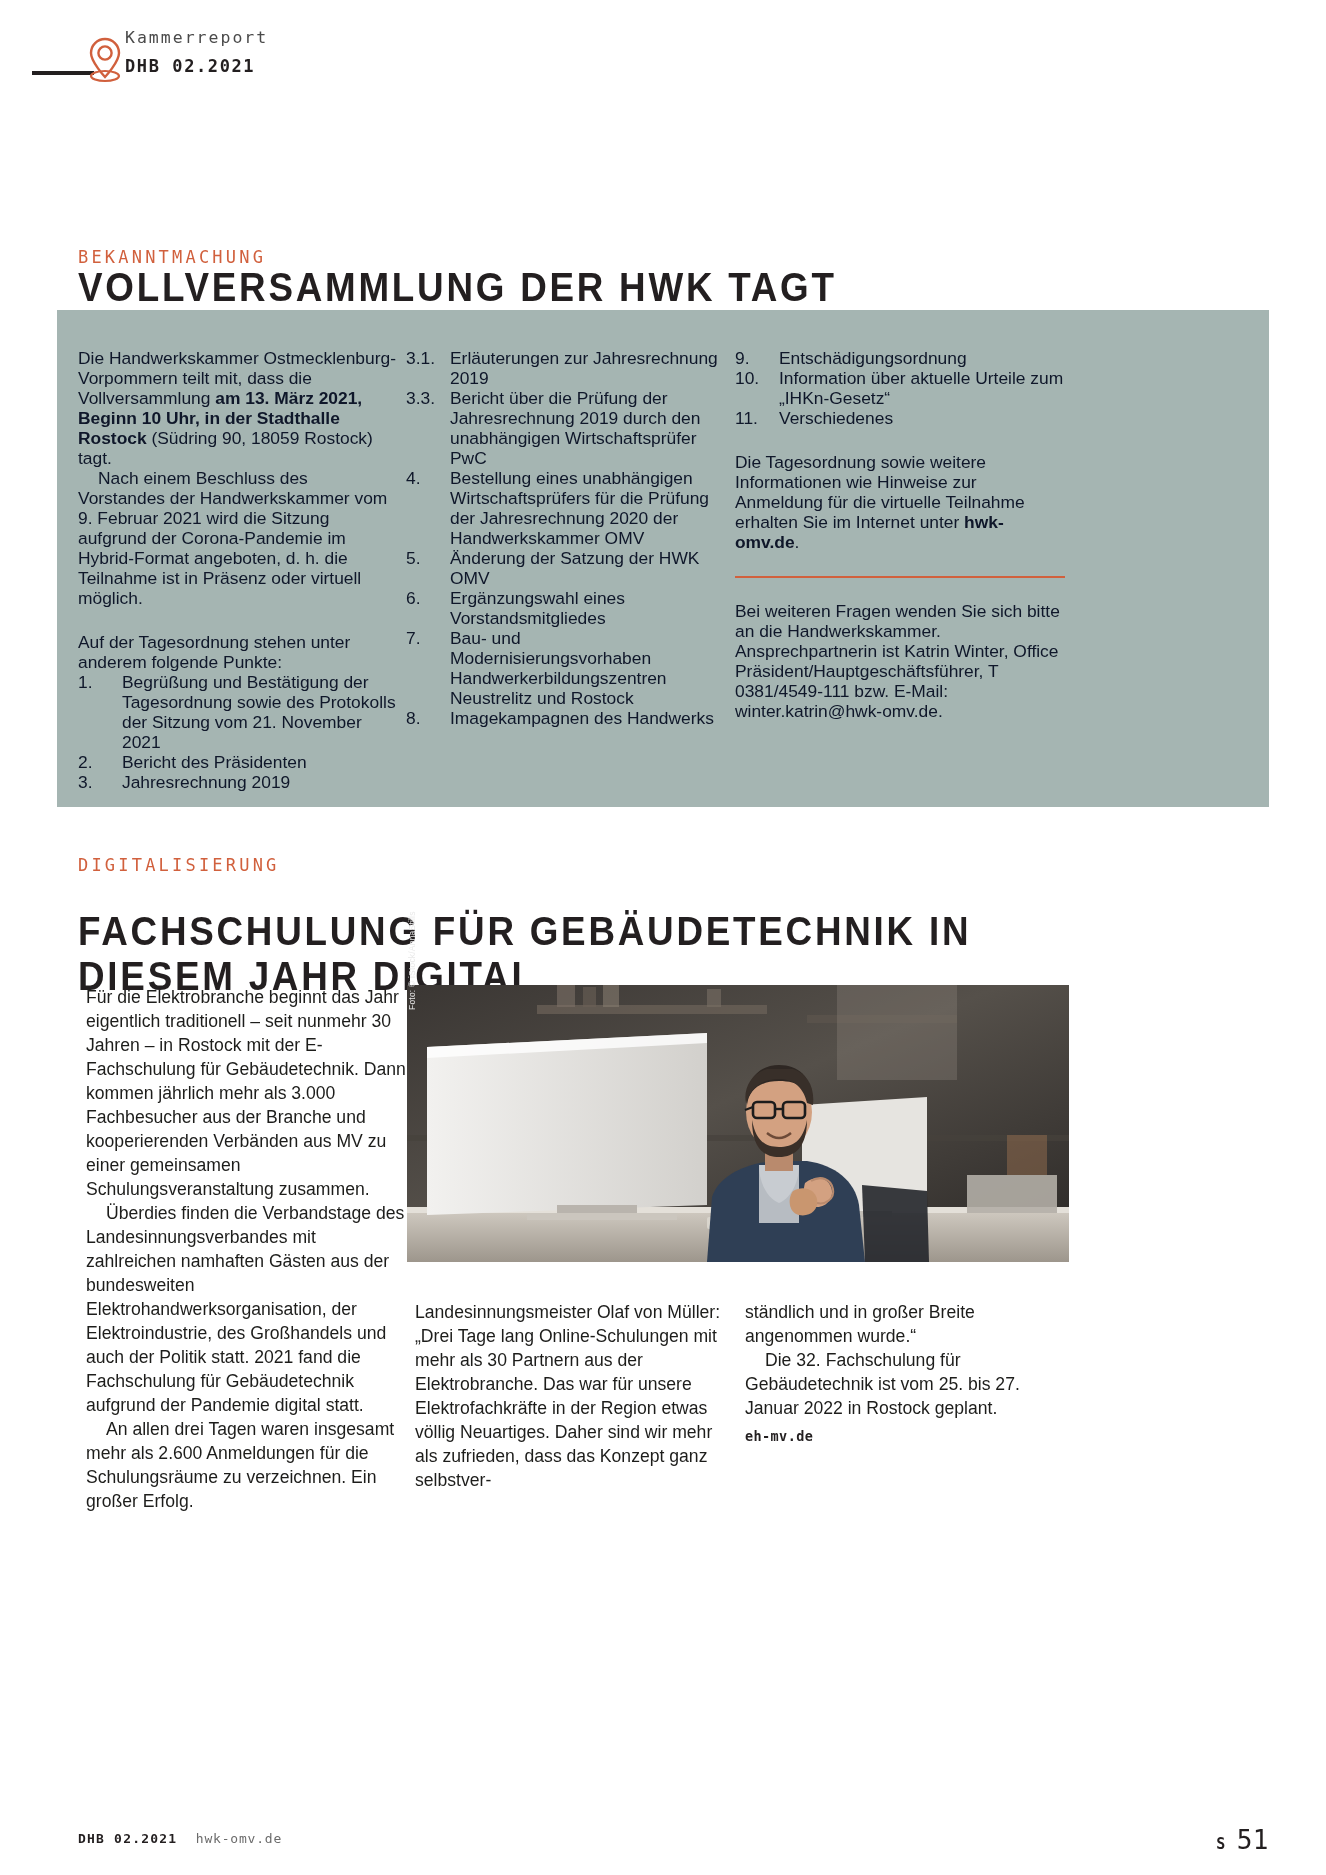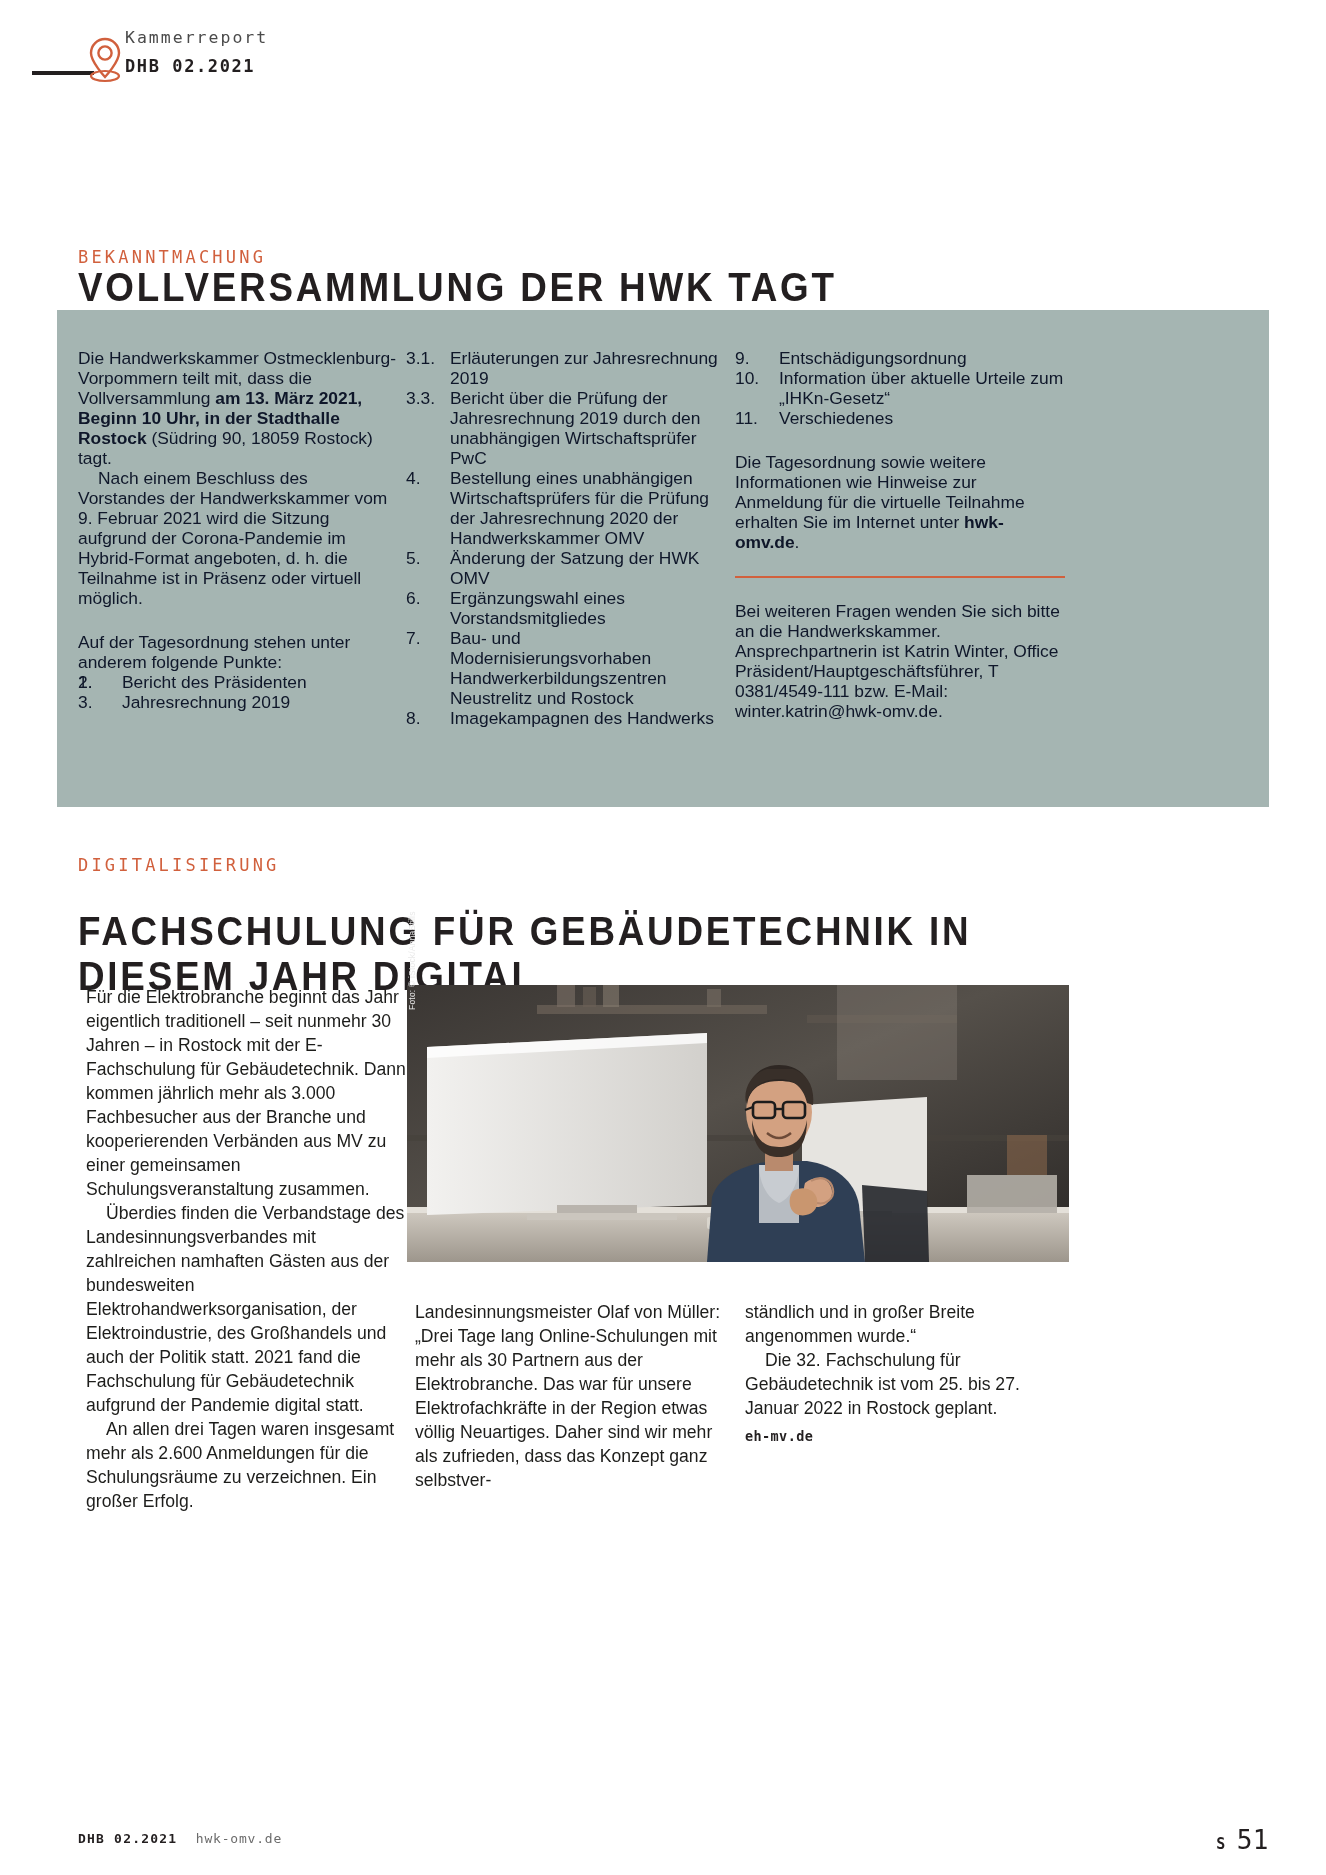--- a/index.html
+++ b/index.html
@@ -268,21 +268,21 @@
 <h1 class="headline" id="article1-headline">VOLLVERSAMMLUNG DER HWK TAGT</h1>
 
 <div class="gray-box">
 
   <div class="gb-col" id="gb-col1">
     <p class="gb-lead"><span>Die Handwerkskammer Ostmecklenburg-Vorpommern teilt mit, dass die Vollversammlung </span><b>am 13. März 2021, Beginn 10 Uhr, in der Stadthalle Rostock</b><span> (Südring 90, 18059 Rostock) tagt.</span></p>
     <p class="indent">Nach einem Beschluss des Vorstandes der Handwerkskammer vom 9. Februar 2021 wird die Sitzung aufgrund der Corona-Pandemie im Hybrid-Format angeboten, d. h. die Teilnahme ist in Präsenz oder virtuell möglich.</p>
     <div class="spacer"></div>
     <p class="gb-subhead">Auf der Tagesordnung stehen unter anderem folgende Punkte:</p>
     <ul class="agenda" id="agenda-list-1">
-        <li><span class="num">1.</span></li>
+        <li><span class="num">1.</span><span>Begrüßung und Bestätigung der Tagesordnung sowie des Protokolls der Sitzung vom 21. November 2021</span></li>
         <li><span class="num">2.</span><span>Bericht des Präsidenten</span></li>
         <li><span class="num">3.</span><span>Jahresrechnung 2019</span></li>
       </ul>
   </div>
 
   <div class="gb-col" id="gb-col2">
     <ul class="agenda" id="agenda-list-2">
         <li class="sub"><span class="num">3.1.</span><span>Erläuterungen zur Jahresrechnung 2019</span></li>
         <li class="sub"><span class="num">3.3.</span><span>Bericht über die Prüfung der Jahresrechnung 2019 durch den unabhängigen Wirtschaftsprüfer PwC</span></li>
         <li><span class="num">4.</span><span>Bestellung eines unabhängigen Wirtschaftsprüfers für die Prüfung der Jahresrechnung 2020 der Handwerkskammer OMV</span></li>

